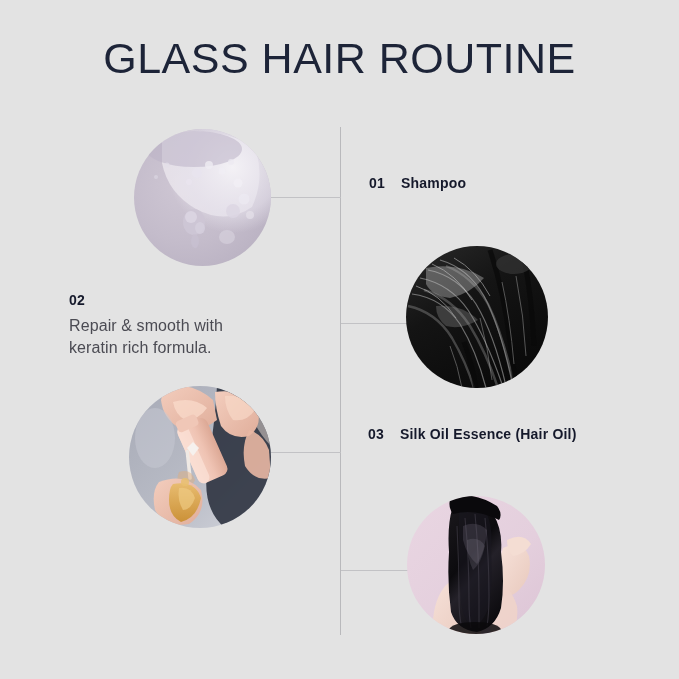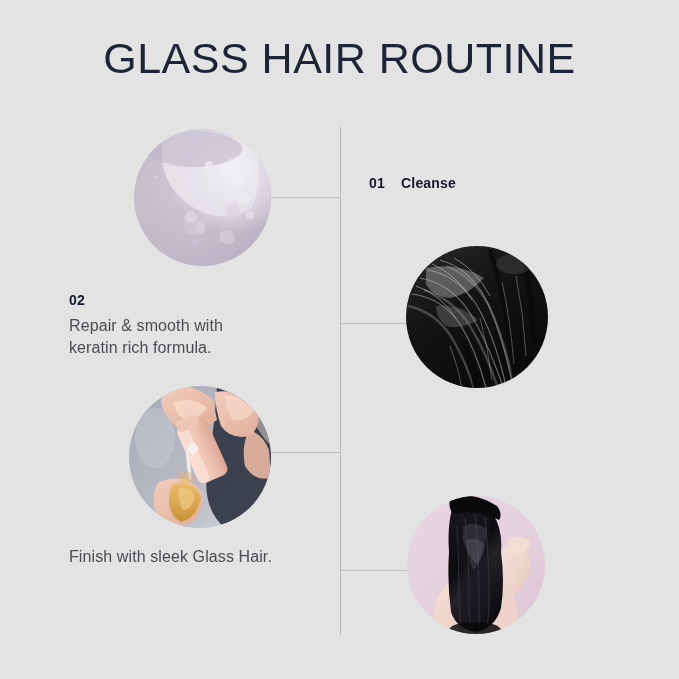--- a/index.html
+++ b/index.html
@@ -273,32 +273,35 @@
       <path d="M56 30 Q70 24 80 34 Q78 56 70 68 Q60 60 56 44 Z" fill="#6d6877" opacity="0.3"></path>
       <path d="M60 44 Q72 40 78 50 Q74 68 66 74 Q60 62 60 44 Z" fill="#8d8898" opacity="0.22"></path>
       <path d="M44 0 Q68 -4 90 10 Q96 18 92 24 Q68 12 46 18 Q40 10 44 0 Z" fill="#0a090c"></path>
       <ellipse cx="68" cy="134" rx="26" ry="8" fill="#0a090c" opacity="0.85"></ellipse>
     </svg>
   </div>
 
   <div class="step step-1">
     <div class="step-head">
       <span class="step-num">01</span>
-      <span>Cleanse</span>
+      <span>Shampoo</span>
     </div>
   </div>
 
   <div class="step step-2">
     <div class="step-head">
       <span class="step-num">02</span>
     </div>
     <div class="step-desc">Repair &amp; smooth with
 keratin rich formula.</div>
   </div>
 
   <div class="step step-3">
+    <div class="step-head">
+      <span class="step-num">03</span>
+      <span>Silk Oil Essence (Hair Oil)</span>
+    </div>
   </div>
 
   <div class="step step-4">
-    <div class="step-desc">Finish with sleek Glass Hair.</div>
   </div>
 
 </div>
 
 </body></html>

